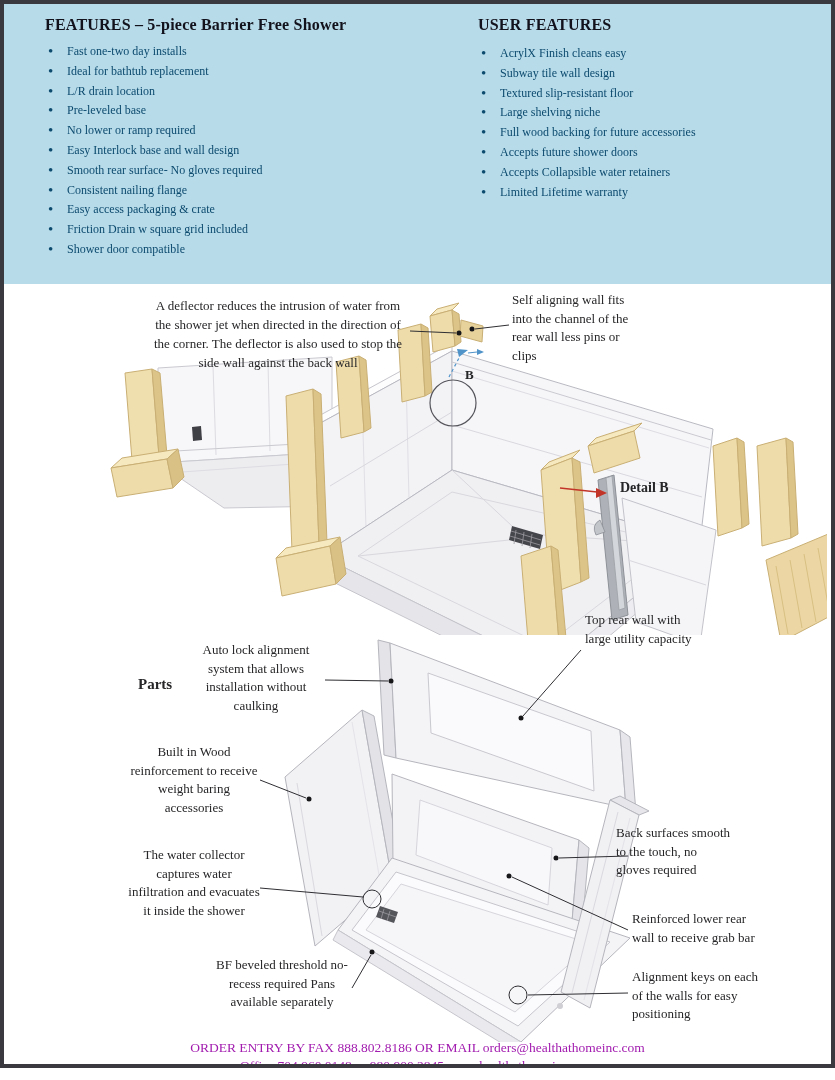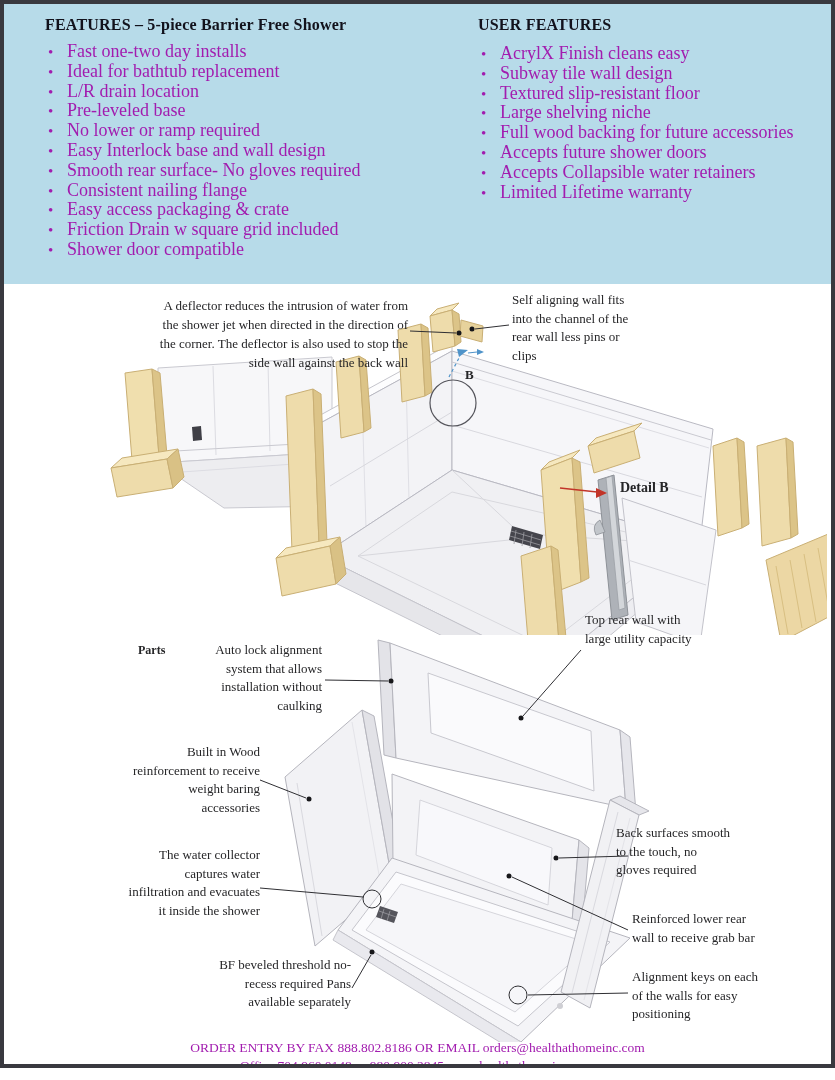--- a/index.html
+++ b/index.html
@@ -6,36 +6,36 @@
   .page {
     position:relative; width:835px; height:1068px; background:#ffffff;
     font-family:Liberation Serif, serif; color:#15151f; overflow:hidden;
   }
   .frame { position:absolute; inset:0; border:4px solid #39393f; z-index:60; pointer-events:none; }
 
   
   .features-panel { position:absolute; left:0; top:0; width:835px; height:284px; background:#b7dbe9; }
   .features-panel h2 { position:absolute; margin:0; font-size:16px; font-weight:bold; letter-spacing:.2px; color:#12121c; }
   .features-panel ul { position:absolute; margin:0; padding:0; list-style:none; }
-  .features-panel li { position:relative; padding-left:22px; font-size:18px; line-height:19.8px; color:#a21caf; white-space:nowrap; }
+  .features-panel li { position:relative; padding-left:22px; font-size:12px; line-height:19.8px; color:#0c4a6e; white-space:nowrap; }
   .features-panel li .dot { position:absolute; left:3px; top:0; }
   .features-panel li .dot::before { content:"•"; font-size:15px; }
   .col-left h2 { left:45px; top:16px; }
   .col-left ul { left:45px; top:42px; }
   .col-right h2 { left:478px; top:16px; }
   .col-right ul { left:478px; top:44px; }
 
   
   .note { position:absolute; font-size:13px; line-height:18.5px; color:#262628; z-index:5; }
-  .note.r { text-align:right; }
+  .note.r { text-align:center; }
   .n-deflector { left:148px; top:296px; width:260px; line-height:19px; }
   .n-selfalign { left:512px; top:291px; width:126px; }
   .n-bmark     { left:465px; top:366px; font-weight:bold; font-size:13px; }
   .n-detailb   { left:620px; top:479px; font-weight:bold; font-size:14px; }
-  .n-parts     { left:138px; top:641px; font-weight:bold; font-size:12px; }
+  .n-parts     { left:138px; top:675px; font-weight:bold; font-size:15px; }
   .n-autolock  { left:190px; top:641px; width:132px; }
   .n-toprear   { left:585px; top:611px; width:118px; }
   .n-wood      { left:128px; top:743px; width:132px; }
   .n-water     { left:128px; top:846px; width:132px; }
   .n-backsurf  { left:616px; top:824px; width:116px; }
   .n-reinf     { left:632px; top:910px; width:124px; }
   .n-alignkeys { left:632px; top:968px; width:130px; }
   .n-bf        { left:213px; top:956px; width:138px; }
 
   .svg-layer { position:absolute; z-index:1; }

